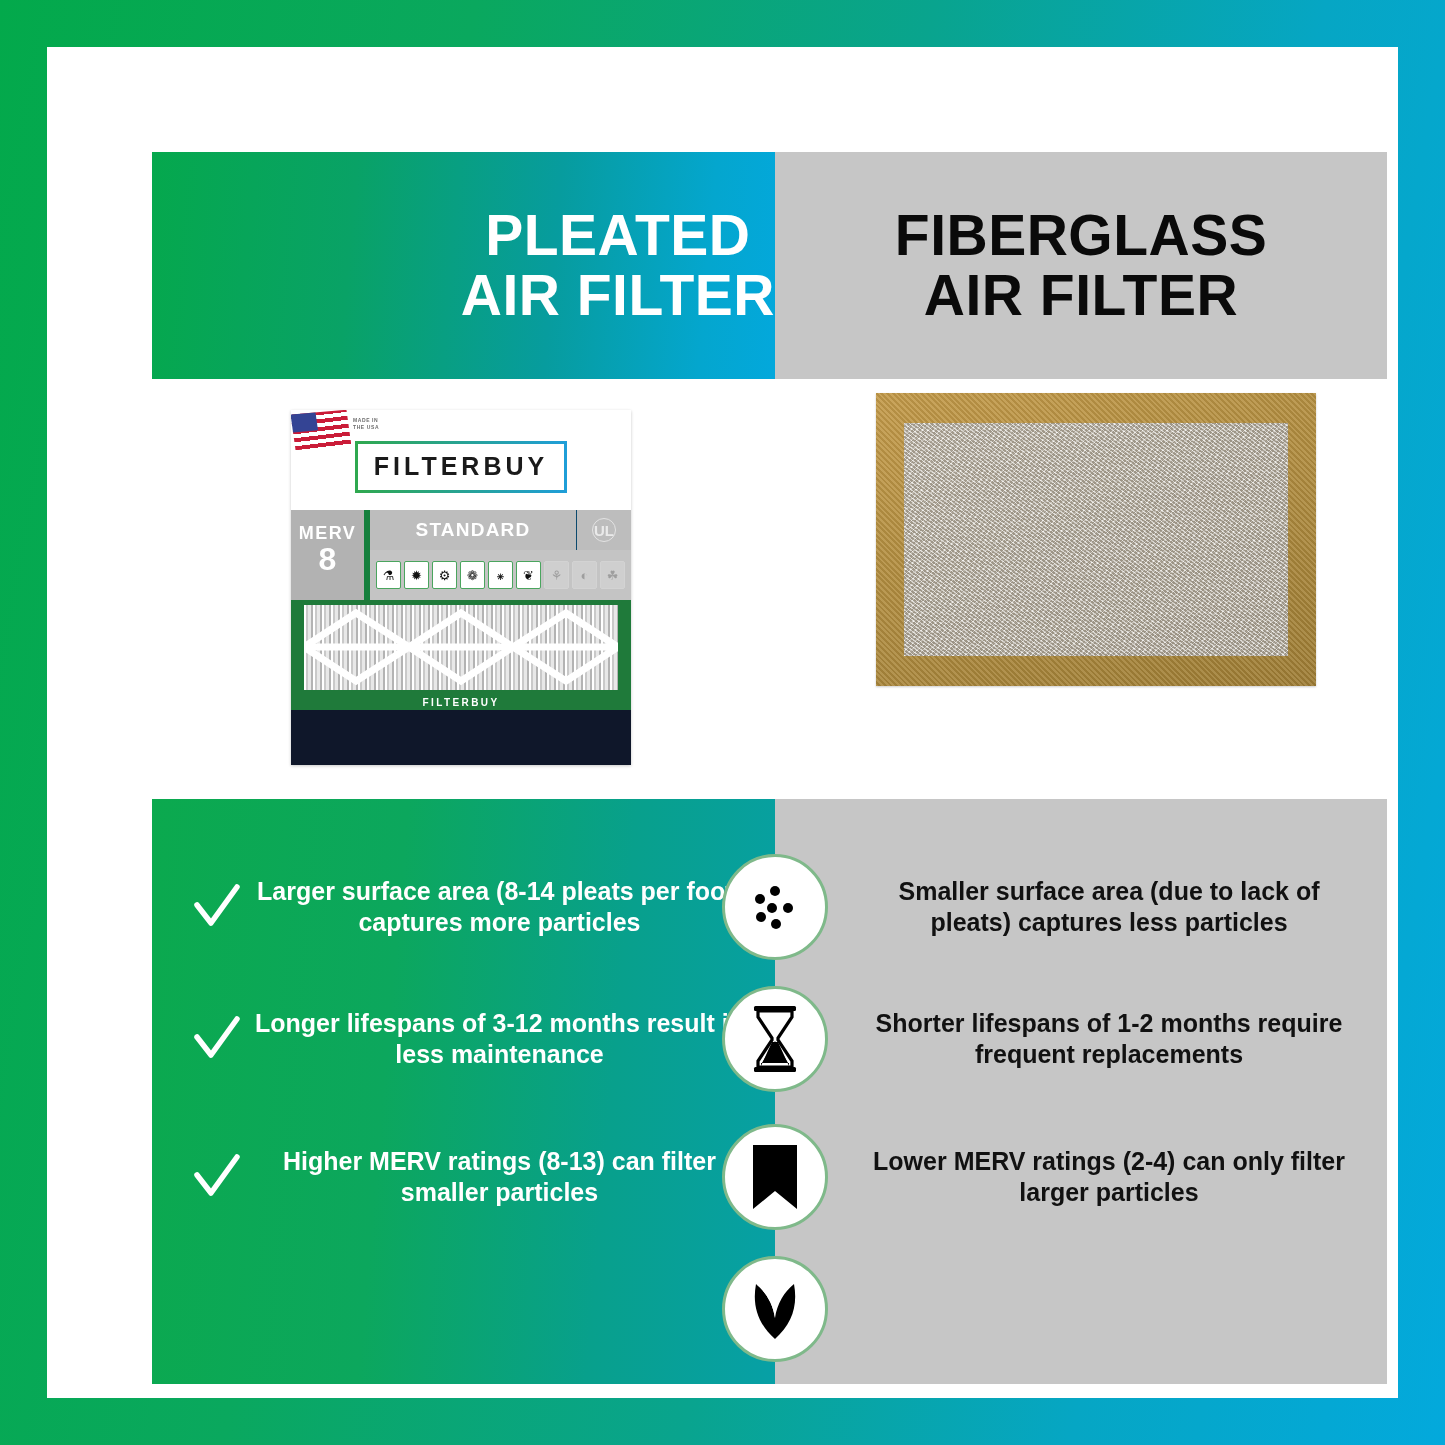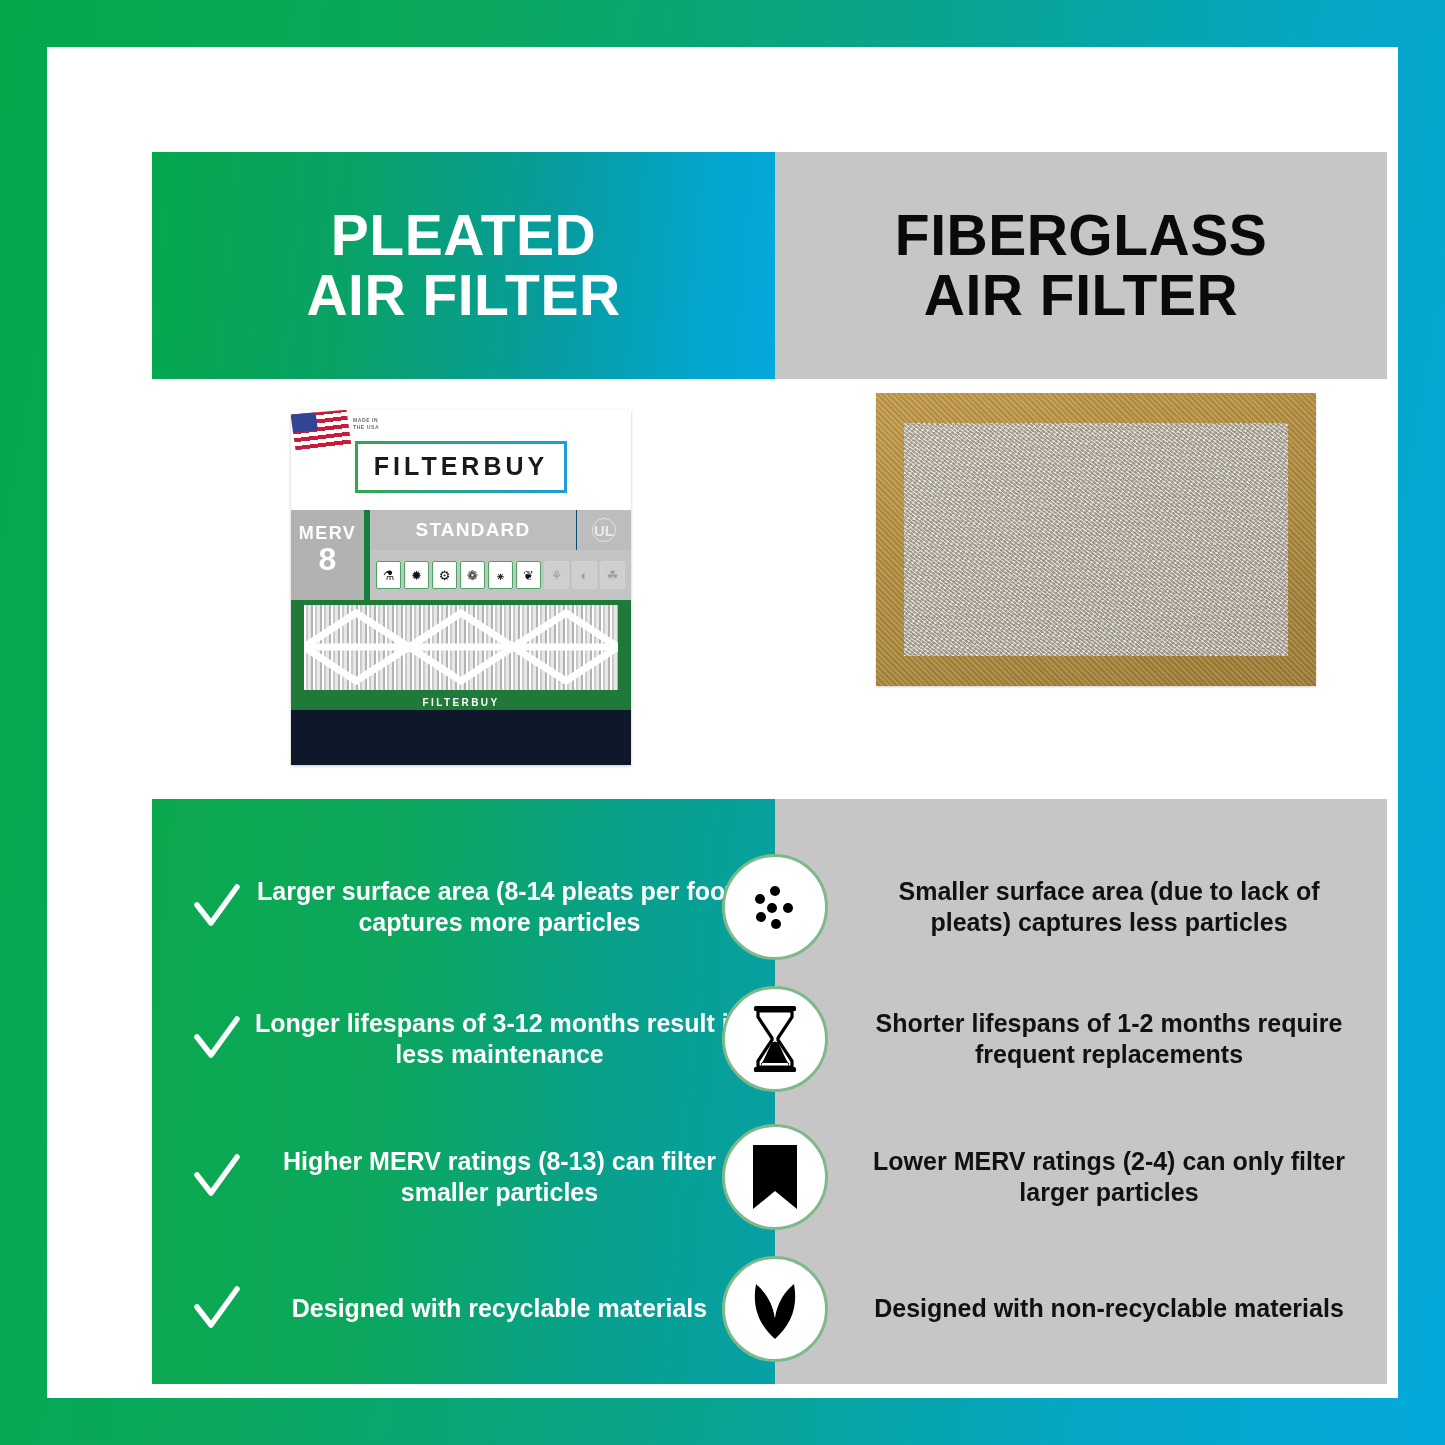--- a/index.html
+++ b/index.html
@@ -31,21 +31,21 @@
 
   
   .header-row {
     position: absolute; left: 0; top: 0;
     width: 1235px; height: 227px;
     display: flex;
   }
   .hdr-left {
     width: 623px; height: 100%;
     background: linear-gradient(95deg, #05A84D 0%, #09A266 32%, #079C9E 64%, #04A6CE 88%, #03A8DC 100%);
-    display: flex; align-items: center; justify-content: center;
+    display: flex; align-items: center; justify-content: flex-end;
   }
   .hdr-right {
     flex: 1; height: 100%;
     background: #c6c6c6;
     display: flex; align-items: center; justify-content: center;
   }
   .hdr-title {
     text-align: center;
     font-weight: 900;
     font-size: 57px;
@@ -390,33 +390,20 @@
     </div>
     <div class="r-right">
       <div class="txt-right">Lower MERV ratings (2-4) can only filter larger particles</div>
     </div>
           </div>
           <div class="cicon" style="top: 325px;">
             <svg width="48" height="68" viewBox="0 0 48 68">
       <path d="M2 2 h44 v64 L24 48 L2 66 Z" fill="#000"></path>
             </svg>
           </div>
-          <div class="row" style="top: 450px; height: 120px;">
-    <div class="r-left">
-      <div class="check">
-                <svg viewBox="0 0 52 52" fill="none" stroke="#ffffff" stroke-width="5.5" stroke-linecap="round" stroke-linejoin="round">
-   <path d="M6 24 L20 42 L46 6"></path>
-                </svg>
-              </div>
-      <div class="txt-left">Designed with recyclable materials</div>
-    </div>
-    <div class="r-right">
-      <div class="txt-right">Designed with non-recyclable materials</div>
-    </div>
-          </div>
           <div class="cicon" style="top: 457px;">
             <svg width="58" height="62" viewBox="0 0 58 62">
       <path d="M29 61 C12 46 6 28 10 6 C20 14 27 26 29 40 C31 26 38 14 48 6 C52 28 46 46 29 61 Z" fill="#000"></path>
       <path d="M29 40 C27 26 20 14 10 6 C18 10 25 20 29 32 Z" fill="#ffffff"></path>
             </svg>
           </div>
         </div>
 
     </div>
   </div>

